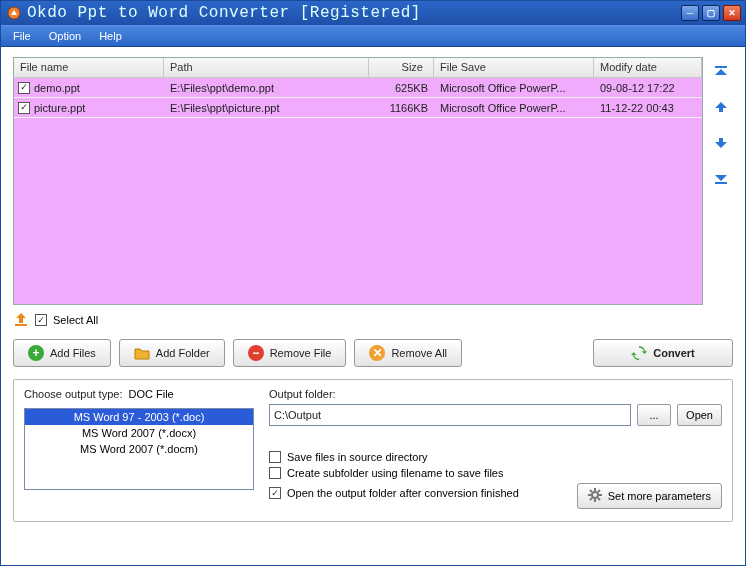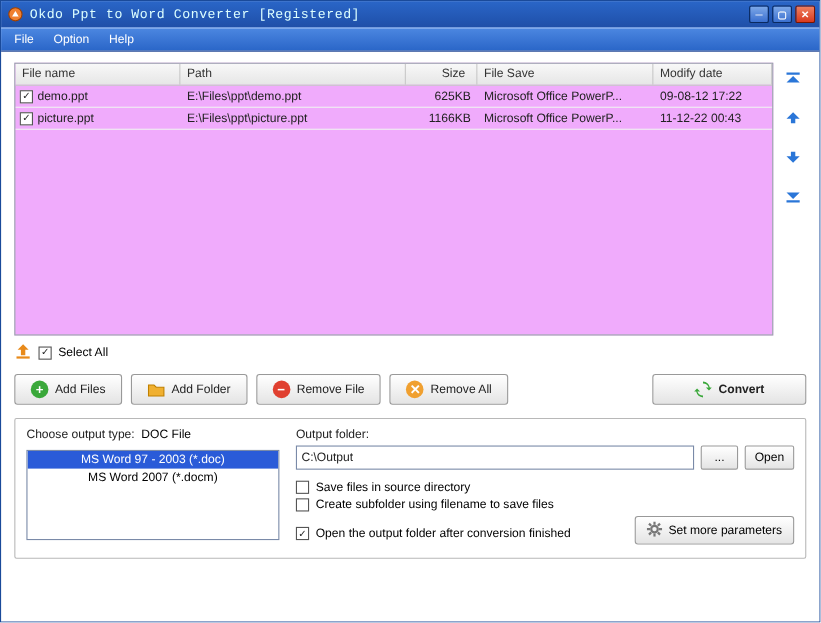--- a/index.html
+++ b/index.html
@@ -4,21 +4,21 @@
 <style>
   * { box-sizing: border-box; font-family: Tahoma, Arial, sans-serif; font-size: 11px; }
   html, body { margin: 0; padding: 0; background: #fff; }
   .window { width: 746px; height: 566px; border: 1px solid #1a4a9a; position: relative; background: #fff; }
   .titlebar {
     height: 24px;
     background: linear-gradient(to bottom, #2a66c8 0%, #1f4fa8 100%);
     color: #eaf2ff; display: flex; align-items: center; padding: 0 4px 0 6px;
   }
   .titlebar .app-icon { width: 14px; height: 14px; margin-right: 6px; }
-  .titlebar .title { font-family: "Courier New", monospace; font-size: 12px; letter-spacing: 0.5px; color: #dff; }
+  .titlebar .title { font-family: "Courier New", monospace; font-size: 16px; letter-spacing: 0.5px; color: #dff; }
   .winbtns { margin-left: auto; display: flex; gap: 3px; }
   .winbtn { width: 18px; height: 16px; border: 1px solid #0a295e; border-radius: 2px; display: flex; align-items:center; justify-content:center; background: linear-gradient(#7da8e8,#3a6fcf); color:#fff; font-weight:bold; font-size:9px; cursor:pointer;}
   .winbtn.close { background: linear-gradient(#f08060,#d83a1f); border-color:#7a1500;}
   .menubar {
     height: 22px;
     background: linear-gradient(to bottom, #4b86e0 0%, #2a66c8 100%);
     color: #fff; display: flex; align-items: center; padding: 0 8px; gap: 10px;
     border-top:1px solid #5a90e8; border-bottom:1px solid #1a4090;
   }
   .menubar span { cursor: default; padding: 2px 4px; }
@@ -60,21 +60,21 @@
   .btn-convert { font-weight:bold; min-width:140px; }
   .spacer { flex:1; }
 
   .bottompanel { border:1px solid #b8b8b8; border-radius:2px; margin-top:12px; padding:8px 10px 12px; display:flex; }
   .leftcol { width:245px; }
   .rightcol { flex:1; }
   .label { color:#222; margin-bottom:4px; display:block;}
   .listbox { width:230px; height:82px; border:1px solid #7a8aa8; background:#fff; overflow:hidden;text-align:center;}
   .listbox .item { padding:2px 6px; cursor:default;}
   .listbox .item.selected { background:#2a5bd8; color:#fff;}
-  .outrow { display:flex; gap:6px; align-items:center; margin-bottom:10px;}
+  .outrow { display:flex; gap:6px; align-items:center; margin-bottom:25px;}
   .textinput { flex:1; height:22px; border:1px solid #7a8aa8; padding:2px 4px; background:#fff; color:#222;}
   .smallbtn { height:22px; min-width:34px; border:1px solid #999; border-radius:2px; background:linear-gradient(#fff,#e4e4e4); cursor:pointer; padding:0 8px;}
   .checkrow { display:flex; align-items:center; gap:6px; margin:4px 0;}
   .paramsbtn { height:26px; padding: 0 10px; border:1px solid #999; border-radius:3px; background: linear-gradient(#ffffff,#e4e4e4); display:flex; align-items:center; gap:6px; cursor:pointer;}
   .gear svg { fill:#777; }
   .icon-circle { width:16px; height:16px; border-radius:50%; display:inline-flex; align-items:center; justify-content:center; color:#fff; font-weight:bold; font-size:12px;}
   .ic-green { background:#3aa83a; }
   .ic-orange { background:#f0a030; }
   .ic-red { background:#e04030; }
   .ic-refresh svg { fill:#3aa83a; }
@@ -211,39 +211,40 @@
     </div>
 
     <div class="bottompanel">
       <div class="leftcol">
         <div style="display:flex; gap:6px; margin-bottom:4px;">
           <span class="label">Choose output type:</span>
           <span>DOC File</span>
         </div>
         <div class="listbox" id="typeList">
             <div class="item selected">MS Word 97 - 2003 (*.doc)</div>
+            <div class="item">MS Word 2007 (*.docx)</div>
             <div class="item">MS Word 2007 (*.docm)</div>
           </div>
       </div>
       <div class="rightcol">
         <span class="label">Output folder:</span>
         <div class="outrow">
           <input class="textinput" value="C:\Output" style="">
           <button class="smallbtn">...</button>
           <button class="smallbtn">Open</button>
         </div>
         <div class="checkrow">
           <span class="checkbox" id="cb1"></span>
           <span>Save files in source directory</span>
         </div>
         <div class="checkrow">
           <span class="checkbox" id="cb2"></span>
           <span>Create subfolder using filename to save files</span>
         </div>
-        <div style="display:flex; align-items:flex-end;">
+        <div style="display:flex; align-items:flex-start;">
           <div class="checkrow" style="flex:1;">
             <span class="checkbox checked" id="cb3"></span>
             <span>Open the output folder after conversion finished</span>
           </div>
           <div class="paramsbtn">
             <span class="gear"><svg width="14" height="14">
                   <circle cx="7" cy="7" r="3" fill="none" stroke="#777" stroke-width="2"></circle>
                   <g stroke="#777" stroke-width="2">
                     <line x1="7" y1="0" x2="7" y2="3"></line>
                     <line x1="7" y1="11" x2="7" y2="14"></line>

